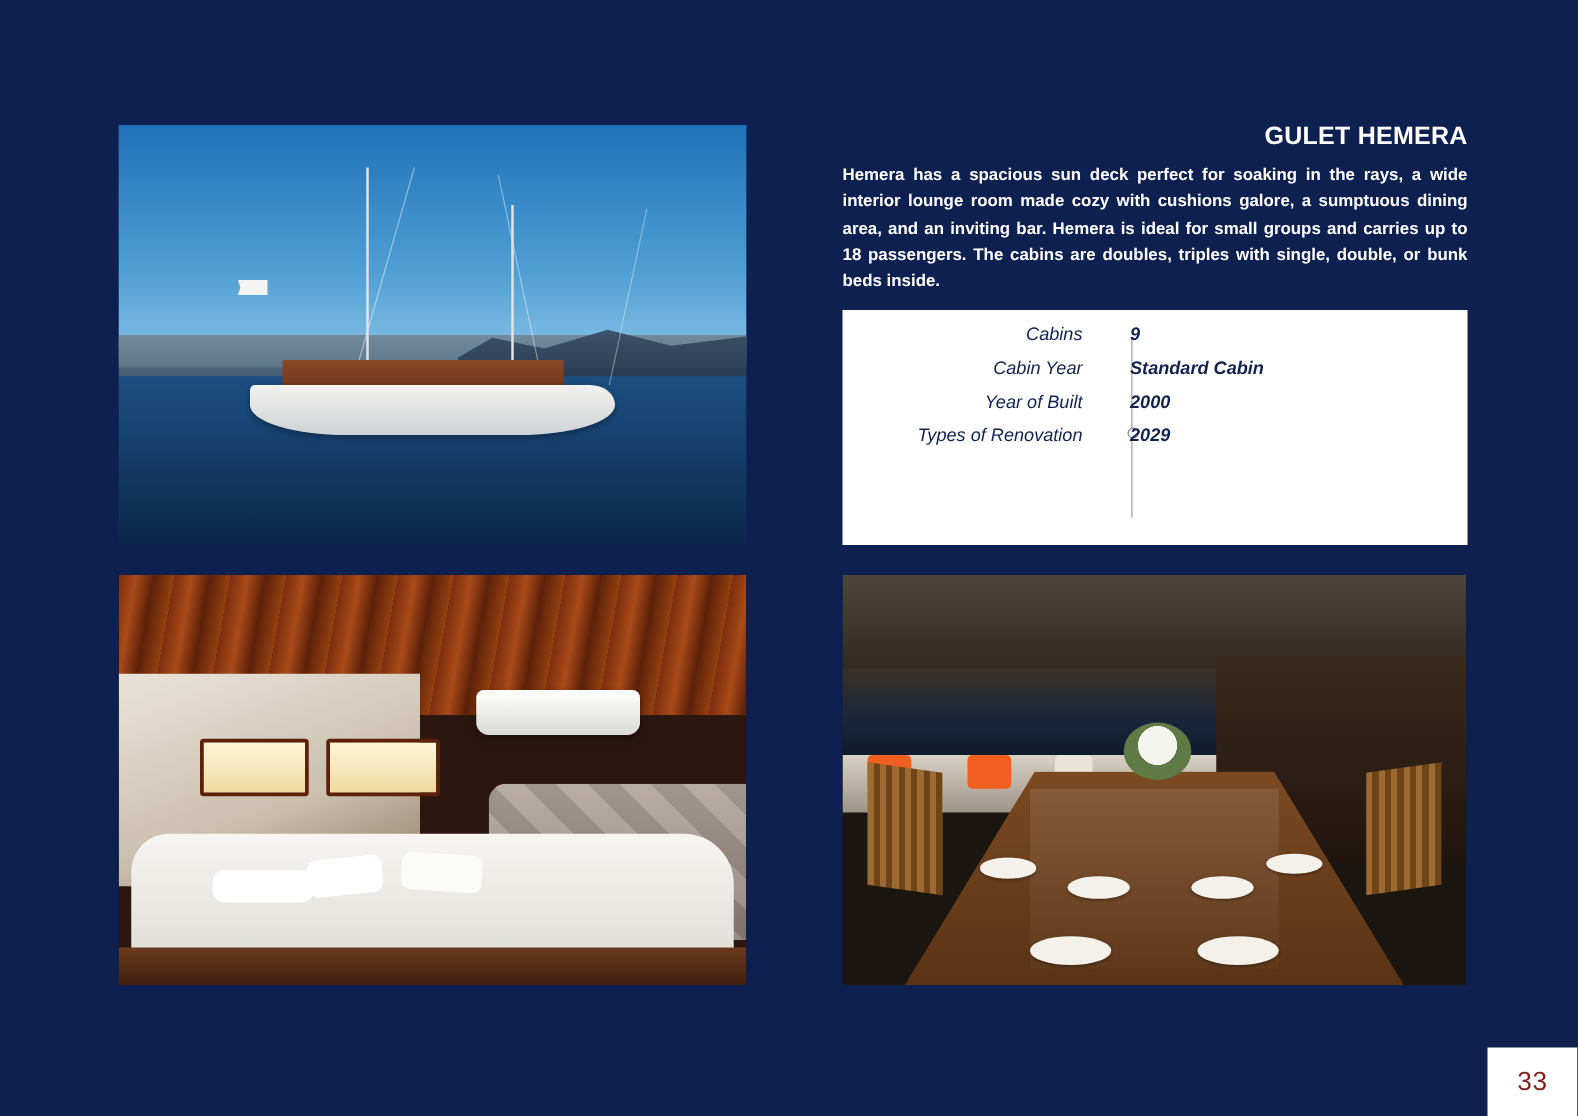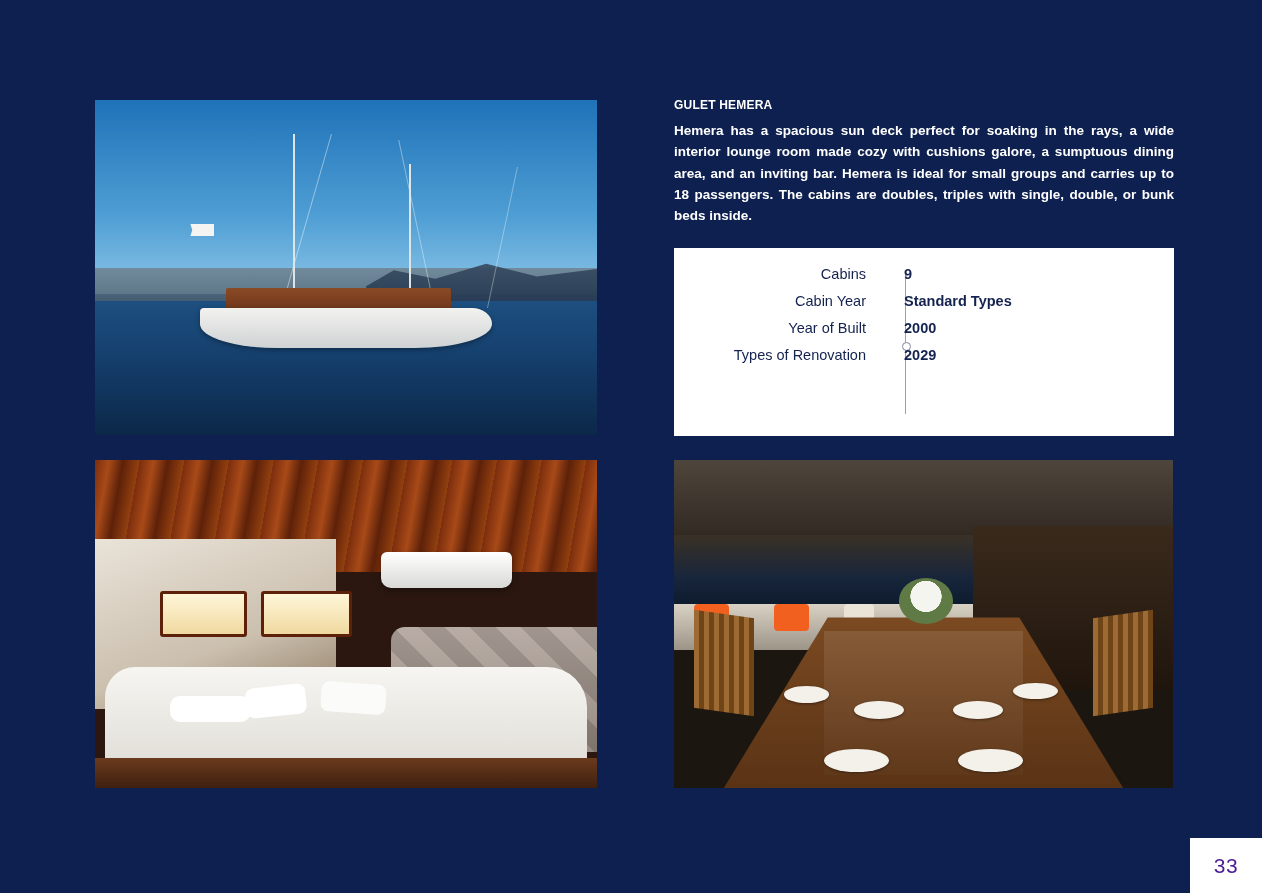--- a/index.html
+++ b/index.html
@@ -213,24 +213,25 @@
 
   
   #info-panel {
     position: absolute;
     left: 674px;
     top: 98px;
     width: 500px;
   }
   #gulet-title {
     color: #ffffff;
-    font-size: 12px;
+    font-size: 20px;
     font-weight: bold;
     letter-spacing: .2px;
     margin: 0 0 8px 0;
+    text-align: right;
   }
   #gulet-description {
     color: #ffffff;
     font-size: 13.5px;
     font-weight: bold;
     line-height: 1.58;
     text-align: justify;
     margin: 0;
     width: 500px;
   }
@@ -245,22 +246,23 @@
     background: #ffffff;
     box-sizing: border-box;
   }
   #spec-table .rows {
     position: absolute;
     left: 0; top: 12px;
     width: 100%;
   }
   .spec-row {
     display: flex;
-    align-items: center;
+    align-items: flex-start;
     height: 27px;
+    font-style: italic;
   }
   .spec-label {
     width: 192px;
     text-align: right;
     padding-right: 0;
     color: #13224f;
     font-size: 14.5px;
   }
   .spec-divider-cell {
     width: 38px;
@@ -295,21 +297,21 @@
     right: 0;
     bottom: 0;
     width: 72px;
     height: 55px;
     background: #ffffff;
     display: flex;
     align-items: center;
     justify-content: center;
   }
   #page-number {
-    color: #4c1d95;
+    color: #7f1d1d;
     font-size: 21px;
     letter-spacing: .5px;
   }
 </style>
 </head>
 <body>
 
 <div class="photo" id="photo-yacht">
   <div class="sky"></div>
   <div class="far-hills"></div>
@@ -370,21 +372,21 @@
   <div id="spec-knob"></div>
   <div class="rows">
     <div class="spec-row">
       <div class="spec-label">Cabins</div>
       <div class="spec-divider-cell"></div>
       <div class="spec-value">9</div>
     </div>
     <div class="spec-row">
       <div class="spec-label">Cabin Year</div>
       <div class="spec-divider-cell"></div>
-      <div class="spec-value">Standard Types</div>
+      <div class="spec-value">Standard Cabin</div>
     </div>
     <div class="spec-row">
       <div class="spec-label">Year of Built</div>
       <div class="spec-divider-cell"></div>
       <div class="spec-value">2000</div>
     </div>
     <div class="spec-row">
       <div class="spec-label">Types of  Renovation</div>
       <div class="spec-divider-cell"></div>
       <div class="spec-value">2029</div>

